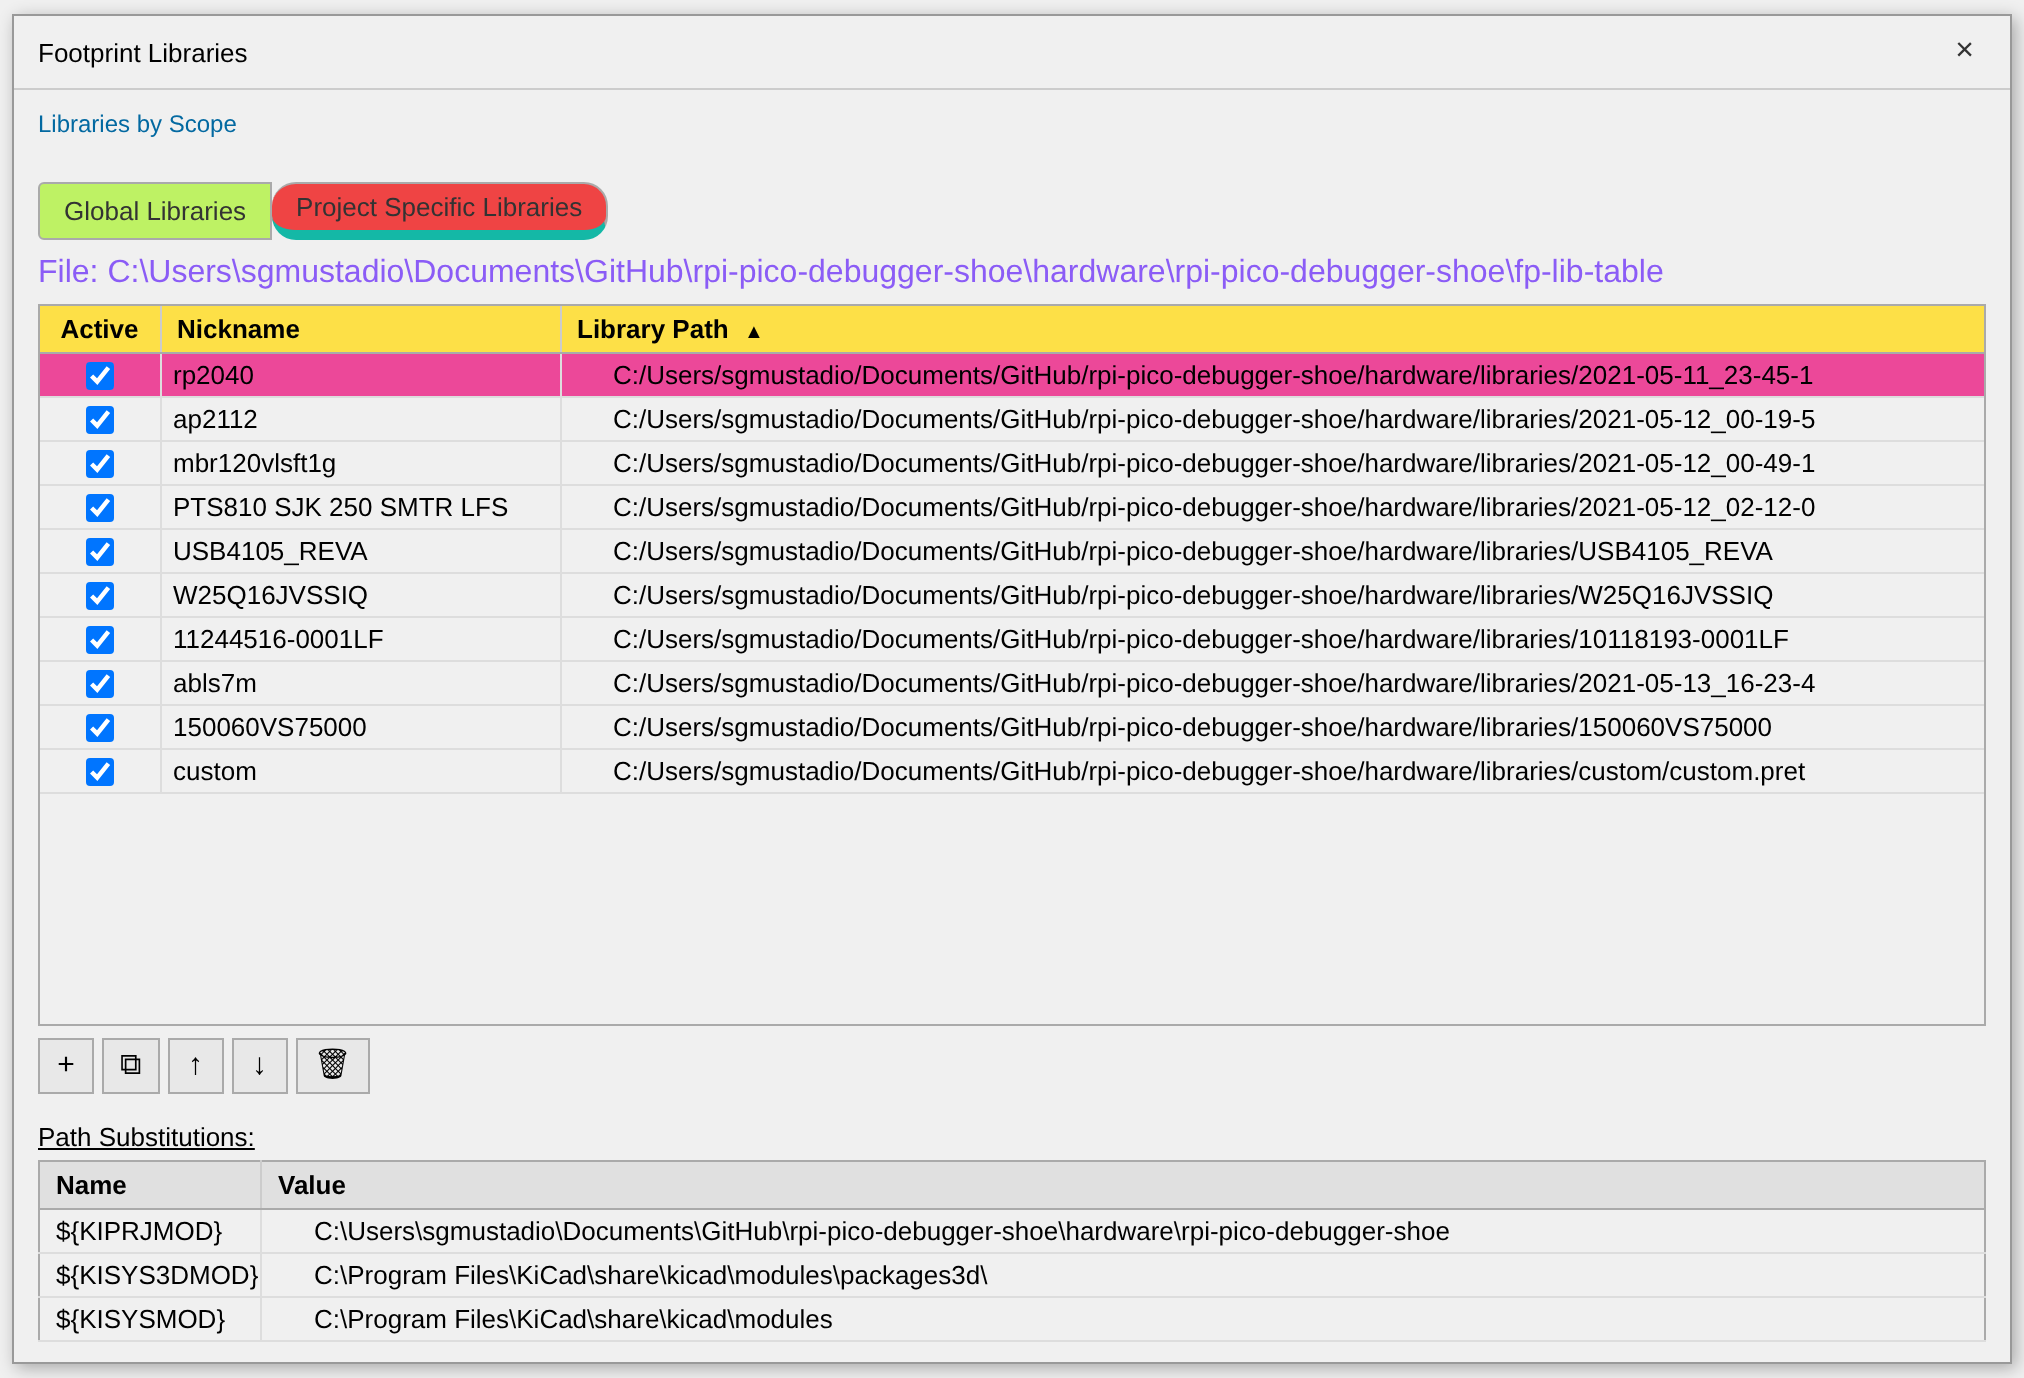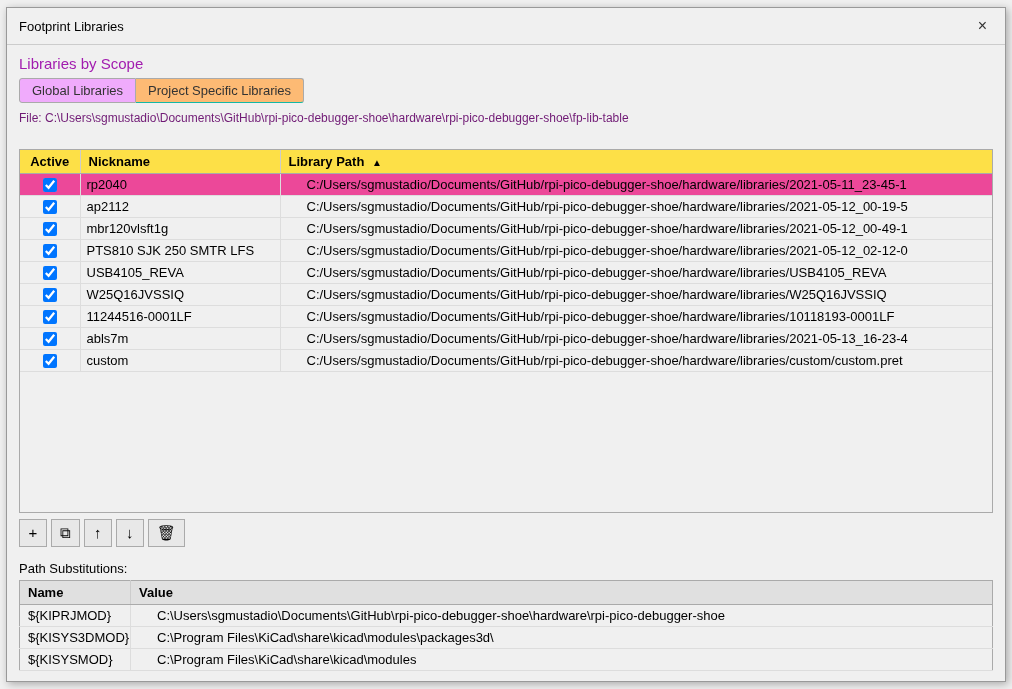--- a/index.html
+++ b/index.html
@@ -46,53 +46,54 @@
       line-height: 1;
     }
     .dialog-body {
       padding: 10px 12px;
       flex: 1;
       display: flex;
       flex-direction: column;
       overflow: hidden;
     }
     .section-label {
-      font-size: 15px;
-      margin-bottom: 6px;
-      color: #a21caf;
+      font-size: 12px;
+      margin-bottom: 22px;
+      color: #0369a1;
     }
     .tabs {
       display: flex;
       margin-bottom: 8px;
     }
     .tab-btn {
       padding: 4px 12px;
       border: 1px solid #aaa;
-      background: #f0abfc;
+      background: #bef264;
       cursor: pointer;
       font-size: 13px;
       color: #333;
     }
     .tab-btn:first-child {
       border-radius: 3px 0 0 3px;
     }
     .tab-btn:last-child {
       border-radius: 0 3px 3px 0;
       border-left: none;
     }
     .tab-btn.active {
-      background: #fdba74;
-      border-bottom: 1px solid #14b8a6;
+      background: #ef4444;
+      border-bottom: 5px solid #14b8a6;
       font-weight: 500;
       z-index: 1;
+      border-radius: 12px;
     }
     .file-path {
-      font-size: 12px;
-      color: #701a75;
-      margin-bottom: 24px;
+      font-size: 16px;
+      color: #8b5cf6;
+      margin-bottom: 6px;
       white-space: nowrap;
       overflow: hidden;
       text-overflow: ellipsis;
     }
     .table-container {
       border: 1px solid #aaa;
       overflow: hidden;
       flex: 1;
       display: flex;
       flex-direction: column;
@@ -159,20 +160,21 @@
       line-height: 1.2;
       min-width: 28px;
       text-align: center;
     }
     .path-sub-section {
       margin-top: 4px;
     }
     .path-sub-label {
       font-size: 13px;
       margin-bottom: 4px;
+      text-decoration: underline;
     }
     .path-sub-table {
       border: 1px solid #aaa;
       width: 100%;
       border-collapse: collapse;
     }
     .path-sub-table th {
       background: #e0e0e0;
       border-bottom: 1px solid #aaa;
       border-right: 1px solid #ccc;
@@ -306,20 +308,29 @@
                 <td class="col-path" style="max-width: 600px; overflow: hidden; text-overflow: ellipsis;">C:/Users/sgmustadio/Documents/GitHub/rpi-pico-debugger-shoe/hardware/libraries/10118193-0001LF</td>
               </tr>
               <tr>
                 <td class="col-active">
                   <div class="checkbox-cell">
                     <input type="checkbox" checked="" style="">
                   </div>
                 </td>
                 <td class="col-nickname">abls7m</td>
                 <td class="col-path" style="max-width: 600px; overflow: hidden; text-overflow: ellipsis;">C:/Users/sgmustadio/Documents/GitHub/rpi-pico-debugger-shoe/hardware/libraries/2021-05-13_16-23-4</td>
+              </tr>
+              <tr>
+                <td class="col-active">
+                  <div class="checkbox-cell">
+                    <input type="checkbox" checked="" style="">
+                  </div>
+                </td>
+                <td class="col-nickname">150060VS75000</td>
+                <td class="col-path" style="max-width: 600px; overflow: hidden; text-overflow: ellipsis;">C:/Users/sgmustadio/Documents/GitHub/rpi-pico-debugger-shoe/hardware/libraries/150060VS75000</td>
               </tr>
               <tr>
                 <td class="col-active">
                   <div class="checkbox-cell">
                     <input type="checkbox" checked="" style="">
                   </div>
                 </td>
                 <td class="col-nickname">custom</td>
                 <td class="col-path" style="max-width: 600px; overflow: hidden; text-overflow: ellipsis;">C:/Users/sgmustadio/Documents/GitHub/rpi-pico-debugger-shoe/hardware/libraries/custom/custom.pret</td>
               </tr>

